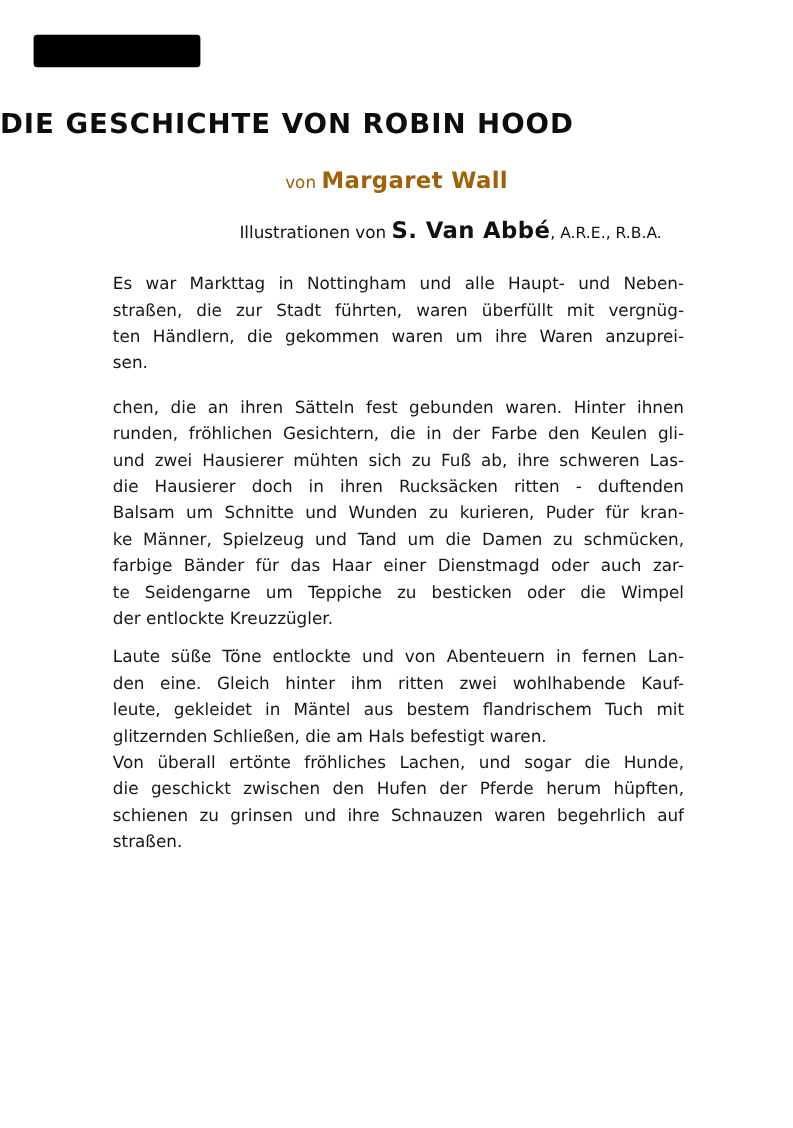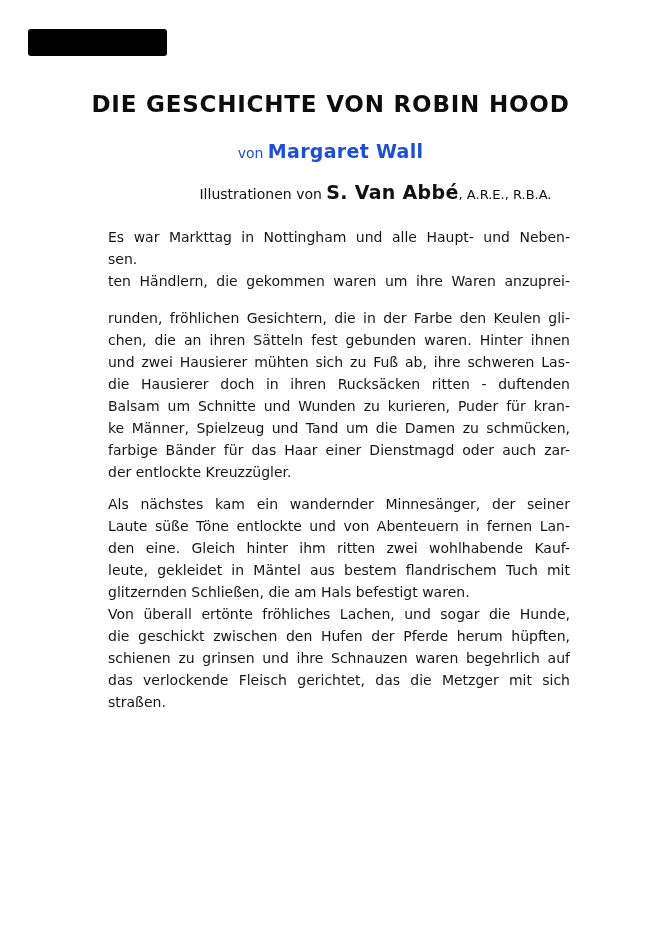--- a/index.html
+++ b/index.html
@@ -18,33 +18,33 @@
   .redaction {
     position: absolute;
     left: 28px; top: 29px;
     width: 139px; height: 27px;
     background: #000000;
     border-radius: 3px;
   }
   .title {
     position: absolute;
     top: 91px; left: 0; width: 661px;
-    text-align: center;
+    text-align: left;
     font-size: 23px;
     font-weight: bold;
     letter-spacing: 0.8px;
     color: #0d0d0d;
     white-space: nowrap;
   }
   .byline {
     position: absolute;
     top: 140px; left: 0; width: 661px;
     text-align: center;
     font-size: 14px;
-    color: #1d4ed8;
+    color: #a16207;
   }
   .credit {
     position: absolute;
     top: 181px; left: 0; width: 661px;
     text-align: center;
     font-size: 14px;
     color: #111111;
     white-space: nowrap;
     padding-left: 45px;
   }
@@ -52,21 +52,21 @@
   .name   { font-size: 19px; font-weight: bold; letter-spacing: 0.3px; }
   .suffix { font-size: 13px; font-weight: normal; }
   .bodytext {
     position: absolute;
     left: 92px; top: 226px;
     width: 478px;
     font-size: 14px;
     line-height: 22px;
     color: #161616;
   }
-  .para { margin: 0 0 15px 16px; }
+  .para { margin: 0 0 15px 2px; }
   .para.gap-small { margin-bottom: 10px; }
   .para.no-gap    { margin-bottom: 0; }
   .bline { white-space: normal; }
   .just {
     text-align: justify;
     -moz-text-align-last: justify;
     text-align-last: justify;
   }
 </style>
 </head>
@@ -85,45 +85,45 @@
 
   <div class="credit">
     <span class="small">Illustrationen von</span>
     <span class="name">S. Van Abbé</span><span class="suffix">, A.R.E., R.B.A.</span>
   </div>
 
   <div class="bodytext">
 
     <div class="para">
       <div class="bline just">Es war Markttag in Nottingham und alle Haupt- und Neben-</div>
+      <div class="bline just">straßen, die zur Stadt führten, waren überfüllt mit vergnüg-</div>
+      <div class="bline just">ten Händlern, die gekommen waren um ihre Waren anzuprei-</div>
       <div class="bline">sen.</div>
-      <div class="bline just">ten Händlern, die gekommen waren um ihre Waren anzuprei-</div>
     </div>
 
     <div class="para gap-small">
+      <div class="bline just">chen, die an ihren Sätteln fest gebunden waren. Hinter ihnen</div>
       <div class="bline just">runden, fröhlichen Gesichtern, die in der Farbe den Keulen gli-</div>
-      <div class="bline just">chen, die an ihren Sätteln fest gebunden waren. Hinter ihnen</div>
       <div class="bline just">und zwei Hausierer mühten sich zu Fuß ab, ihre schweren Las-</div>
       <div class="bline just">die Hausierer doch in ihren Rucksäcken ritten - duftenden</div>
       <div class="bline just">Balsam um Schnitte und Wunden zu kurieren, Puder für kran-</div>
       <div class="bline just">ke Männer, Spielzeug und Tand um die Damen zu schmücken,</div>
       <div class="bline just">farbige Bänder für das Haar einer Dienstmagd oder auch zar-</div>
+      <div class="bline just">te Seidengarne um Teppiche zu besticken oder die Wimpel</div>
       <div class="bline">der entlockte Kreuzzügler.</div>
     </div>
 
     <div class="para no-gap">
-      <div class="bline just">Als nächstes kam ein wandernder Minnesänger, der seiner</div>
       <div class="bline just">Laute süße Töne entlockte und von Abenteuern in fernen Lan-</div>
       <div class="bline just">den eine. Gleich hinter ihm ritten zwei wohlhabende Kauf-</div>
       <div class="bline just">leute, gekleidet in Mäntel aus bestem flandrischem Tuch mit</div>
       <div class="bline">glitzernden Schließen, die am Hals befestigt waren.</div>
     </div>
 
     <div class="para no-gap">
       <div class="bline just">Von überall ertönte fröhliches Lachen, und sogar die Hunde,</div>
       <div class="bline just">die geschickt zwischen den Hufen der Pferde herum hüpften,</div>
       <div class="bline just">schienen zu grinsen und ihre Schnauzen waren begehrlich auf</div>
-      <div class="bline just">das verlockende Fleisch gerichtet, das die Metzger mit sich</div>
       <div class="bline">straßen.</div>
     </div>
 
   </div>
 </div>
 
 </body></html>

